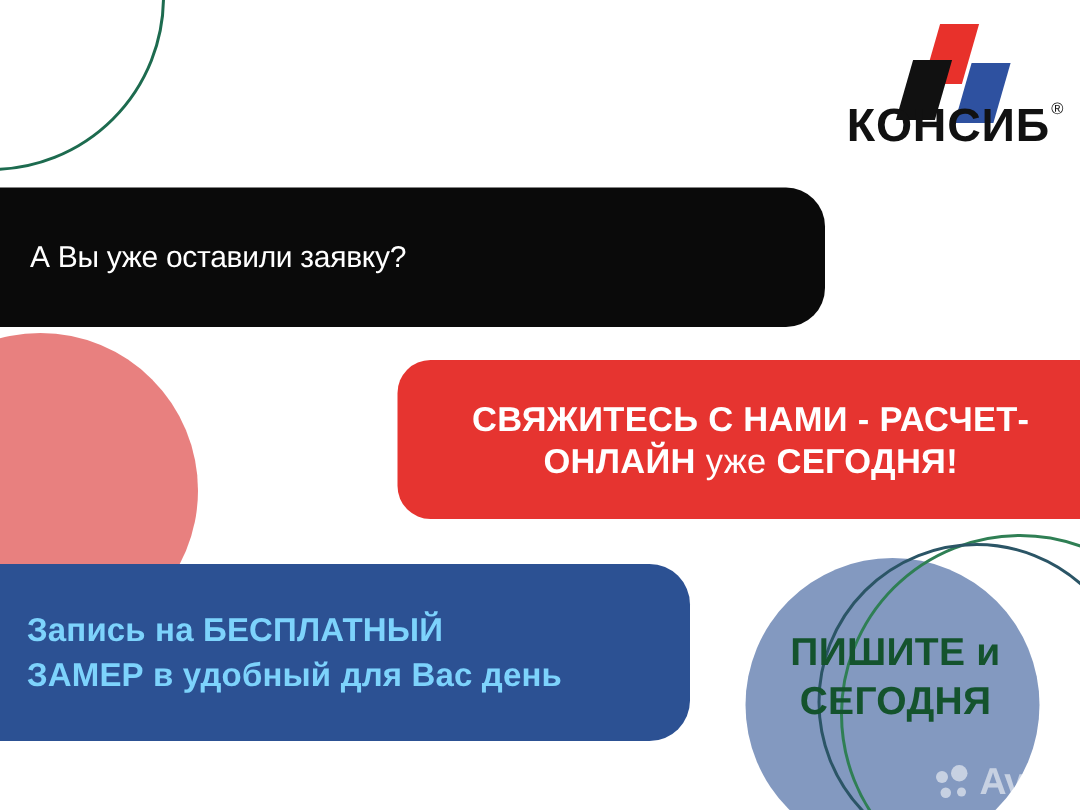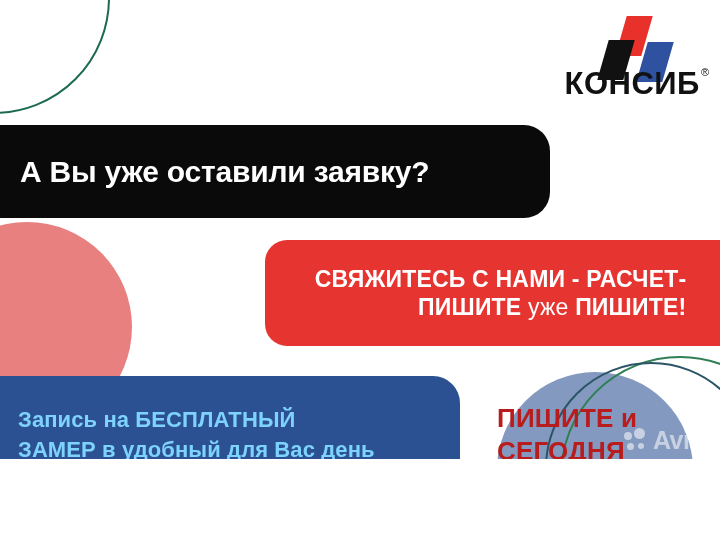--- a/index.html
+++ b/index.html
@@ -7,21 +7,21 @@
     padding: 0;
     background: #ffffff;
   }
   body {
     font-family: "Liberation Sans", sans-serif;
   }
 
   #ad-canvas {
     position: relative;
     width: 720px;
-    height: 459px;
+    height: 540px;
     background: #ffffff;
     overflow: hidden;
   }
 
   
   .deco {
     position: absolute;
     border-radius: 50%;
     pointer-events: none;
   }
@@ -136,42 +136,42 @@
     top: 125px;
     width: 590px;
     height: 93px;
     background: #0a0a0a;
     border-radius: 0 26px 26px 0;
     padding-left: 60px;
     padding-right: 24px;
   }
   #banner-question-text {
     color: #ffffff;
-    font-size: 30px;
-    font-weight: bold;
+    font-size: 20px;
+    font-weight: normal;
     letter-spacing: -0.2px;
     line-height: 1.1;
   }
 
   #banner-contact {
     left: 265px;
     top: 240px;
     width: 465px;
     height: 106px;
     background: #e63430;
     border-radius: 22px 0 0 22px;
     padding-left: 22px;
     padding-right: 16px;
     justify-content: center;
   }
   #banner-contact-text {
     color: #ffffff;
     font-size: 23px;
     font-weight: bold;
-    text-align: right;
+    text-align: center;
     line-height: 1.22;
     letter-spacing: 0.2px;
   }
   #banner-contact-text .light {
     font-weight: normal;
   }
 
   #banner-measure {
     left: -34px;
     top: 376px;
@@ -187,36 +187,37 @@
     font-size: 22px;
     font-weight: bold;
     line-height: 1.35;
     letter-spacing: 0.1px;
   }
 
   
   #cta-write-call {
     position: absolute;
     left: 497px;
-    top: 402px;
+    top: 418px;
     width: 200px;
-    color: #b91c1c;
+    text-align: center;
+    color: #14532d;
     font-size: 26px;
     font-weight: bold;
     line-height: 1.28;
     letter-spacing: 0.2px;
   }
 
   
   #avito-watermark {
     position: absolute;
     right: 8px;
     bottom: 6px;
     display: flex;
-    align-items: flex-start;
+    align-items: flex-end;
     gap: 4px;
     opacity: 0.55;
   }
   #avito-dots {
     position: relative;
     width: 26px;
     height: 24px;
   }
   #avito-dots i {
     position: absolute;
@@ -256,21 +257,21 @@
     <div id="logo-wordmark-row"><span id="logo-wordmark">КОНСИБ</span><span id="logo-reg">®</span></div>
   </div>
 
   <div class="banner" id="banner-question">
     <span id="banner-question-text">А Вы уже оставили заявку?</span>
   </div>
 
   <div class="banner" id="banner-contact">
     <div id="banner-contact-text">
       <span>СВЯЖИТЕСЬ С НАМИ - РАСЧЕТ-</span><br>
-      <span>ПИШИТЕ</span><span class="light"> уже </span><span>ПИШИТЕ!</span>
+      <span>ОНЛАЙН</span><span class="light"> уже </span><span>СЕГОДНЯ!</span>
     </div>
   </div>
 
   <div class="banner" id="banner-measure">
     <div id="banner-measure-text">
       <span>Запись на БЕСПЛАТНЫЙ</span><br>
       <span>ЗАМЕР в удобный для Вас день</span>
     </div>
   </div>
 

